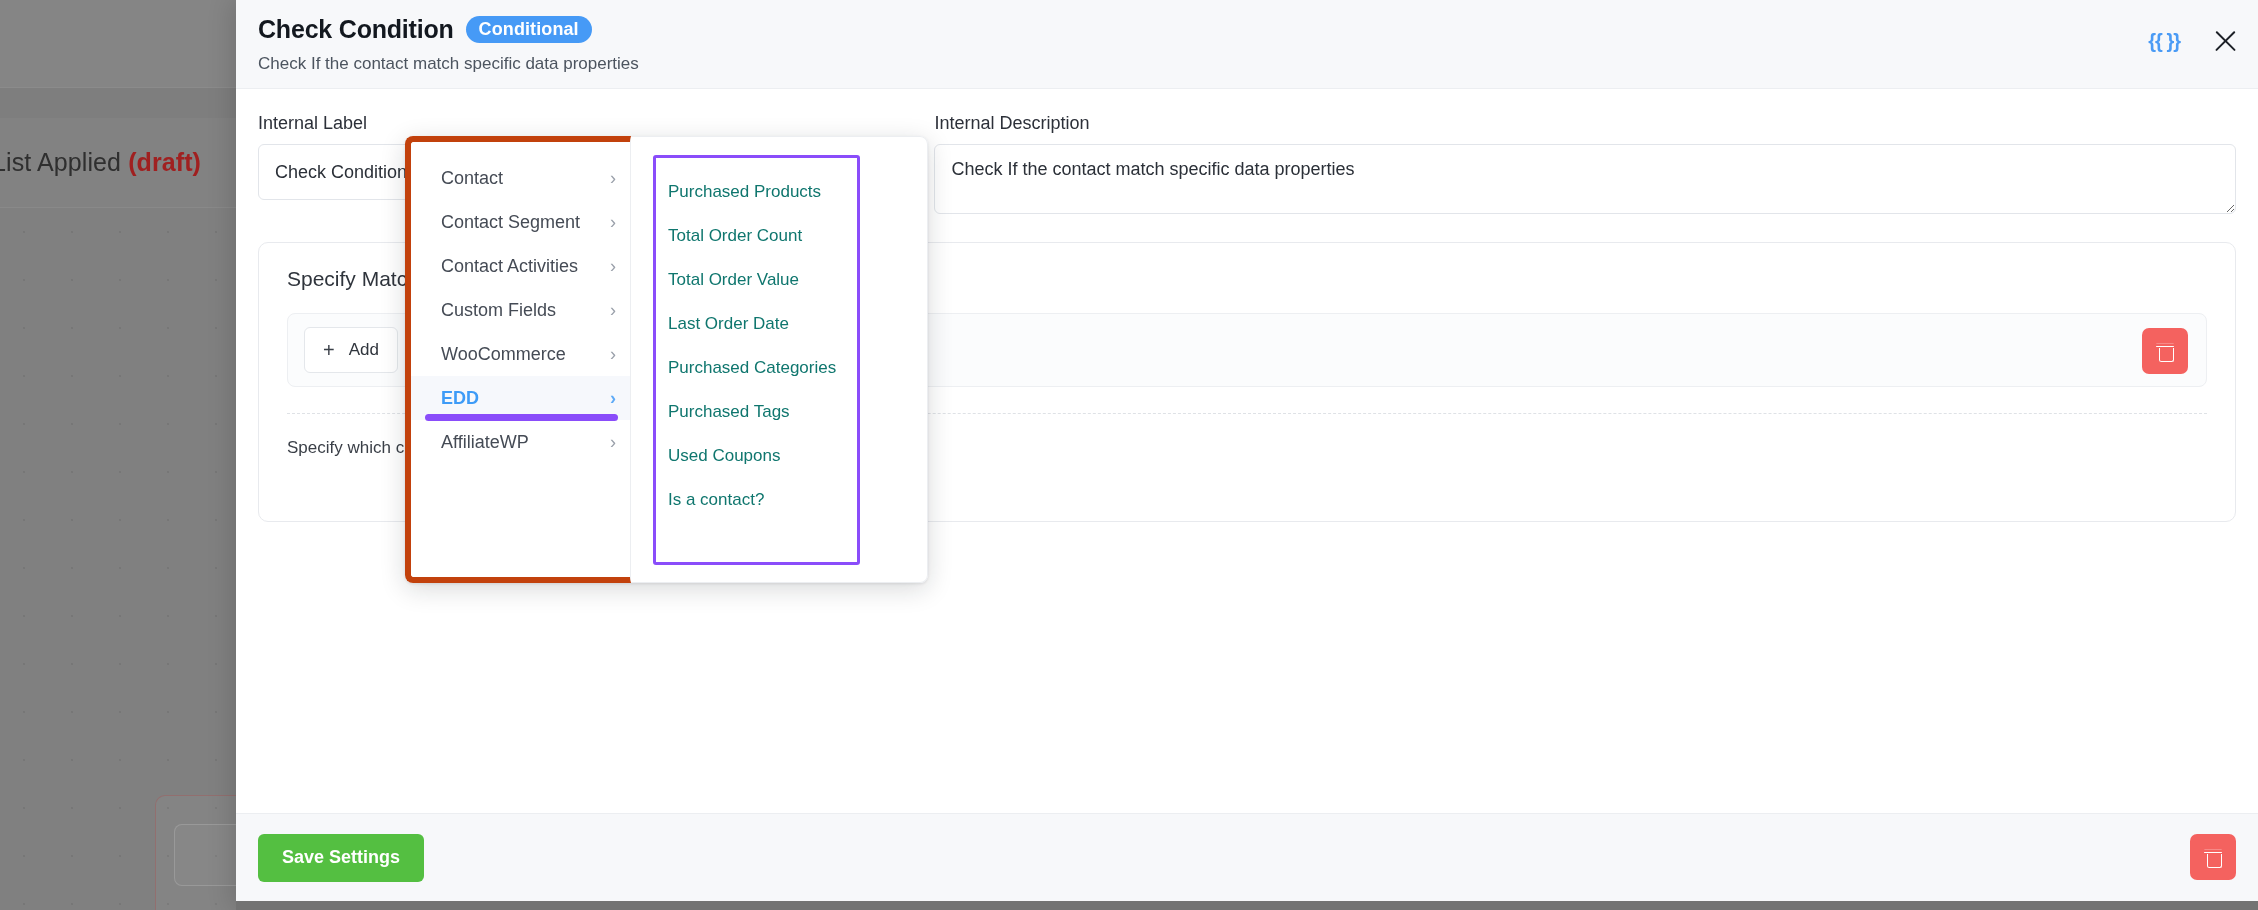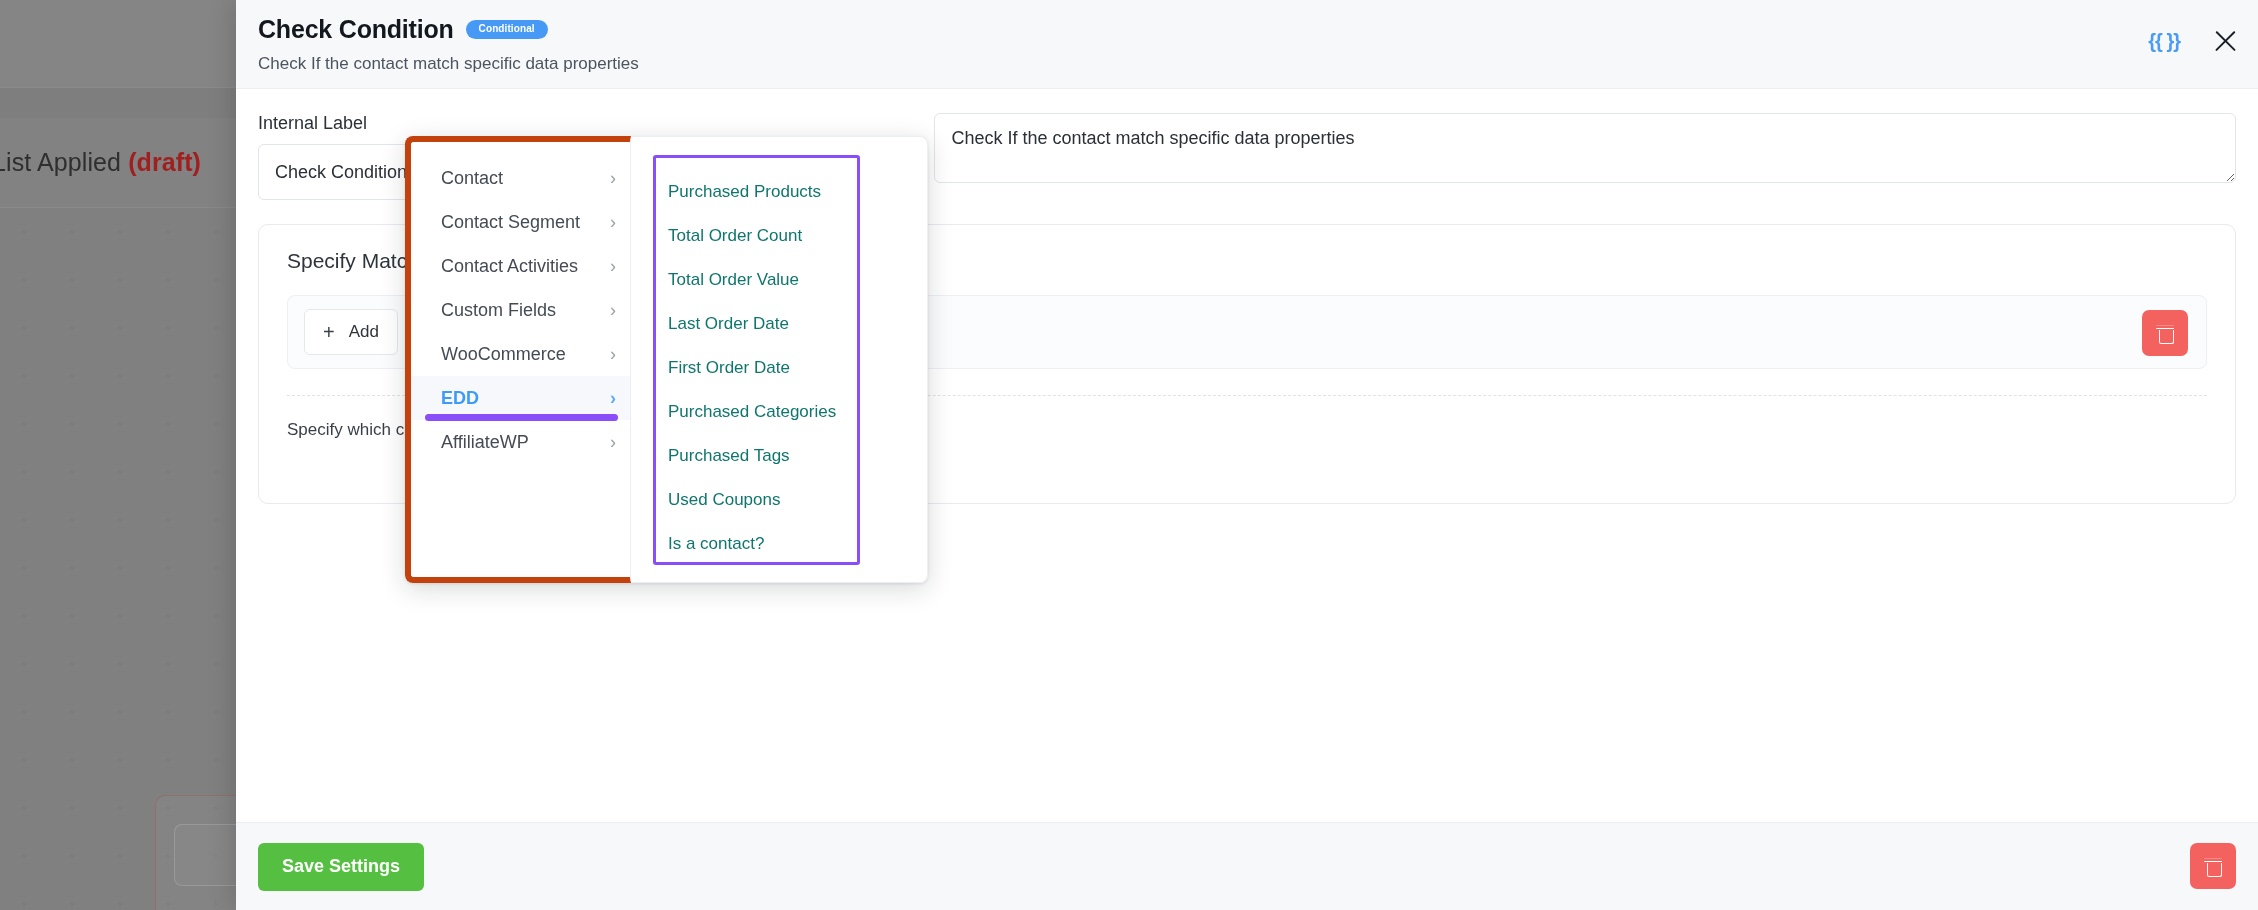--- a/index.html
+++ b/index.html
@@ -112,21 +112,21 @@
   .modal-title {
     font-size: 25px;
     font-weight: bold;
     color: #13181f;
     letter-spacing: -.2px;
   }
   .badge-conditional {
     display: inline-block;
     background: #469af6;
     color: #ffffff;
-    font-size: 10px;
+    font-size: 18px;
     font-weight: bold;
     padding: 4px 13px 5px;
     border-radius: 20px;
     line-height: 1;
     letter-spacing: .1px;
   }
   .modal-subtitle {
     margin-top: 10px;
     font-size: 17px;
     color: #4c545f;
@@ -301,21 +301,21 @@
   }
   .match-note {
     margin-top: 24px;
     font-size: 17px;
     color: #3a3f47;
   }
 
   
   .modal-footer {
     position: absolute;
-    left: 0; bottom: 0;
+    left: 0; bottom: 9px;
     width: 100%;
     height: 88px;
     background: #f7f8fa;
     border-top: 1px solid #eceef1;
     display: flex;
     align-items: center;
     padding: 0 22px;
   }
   .save-btn {
     background: #54bf41;
@@ -463,20 +463,21 @@
     </div>
 
     <div class="modal-body">
 
       <div class="two-col">
         <div class="col-left">
           <div class="field-label">Internal Label</div>
           <input class="text-input" type="text" value="Check Condition" style="">
         </div>
         <div class="col-right">
+          <div class="field-label">Internal Description</div>
           <textarea class="textarea-desc" style="">Check If the contact match specific data properties</textarea>
         </div>
       </div>
 
       <div class="match-card">
         <div class="match-title">Specify Matching Conditions</div>
 
         <div class="match-row">
           <button class="add-btn">
             <span class="plus-icon">+</span>
@@ -534,21 +535,20 @@
           <span>AffiliateWP</span>
           <span class="chev">›</span>
         </div>
       </div>
     <div class="dd-col-right-wrap">
       <div class="dd-col-right">
           <div class="dd-sub-item">Purchased Products</div>
           <div class="dd-sub-item">Total Order Count</div>
           <div class="dd-sub-item">Total Order Value</div>
           <div class="dd-sub-item">Last Order Date</div>
-          <div class="dd-sub-item">First Order Date</div>
           <div class="dd-sub-item">Purchased Categories</div>
           <div class="dd-sub-item">Purchased Tags</div>
           <div class="dd-sub-item">Used Coupons</div>
           <div class="dd-sub-item">Is a contact?</div>
         </div>
     </div>
   </div>
 
 </div>
 

